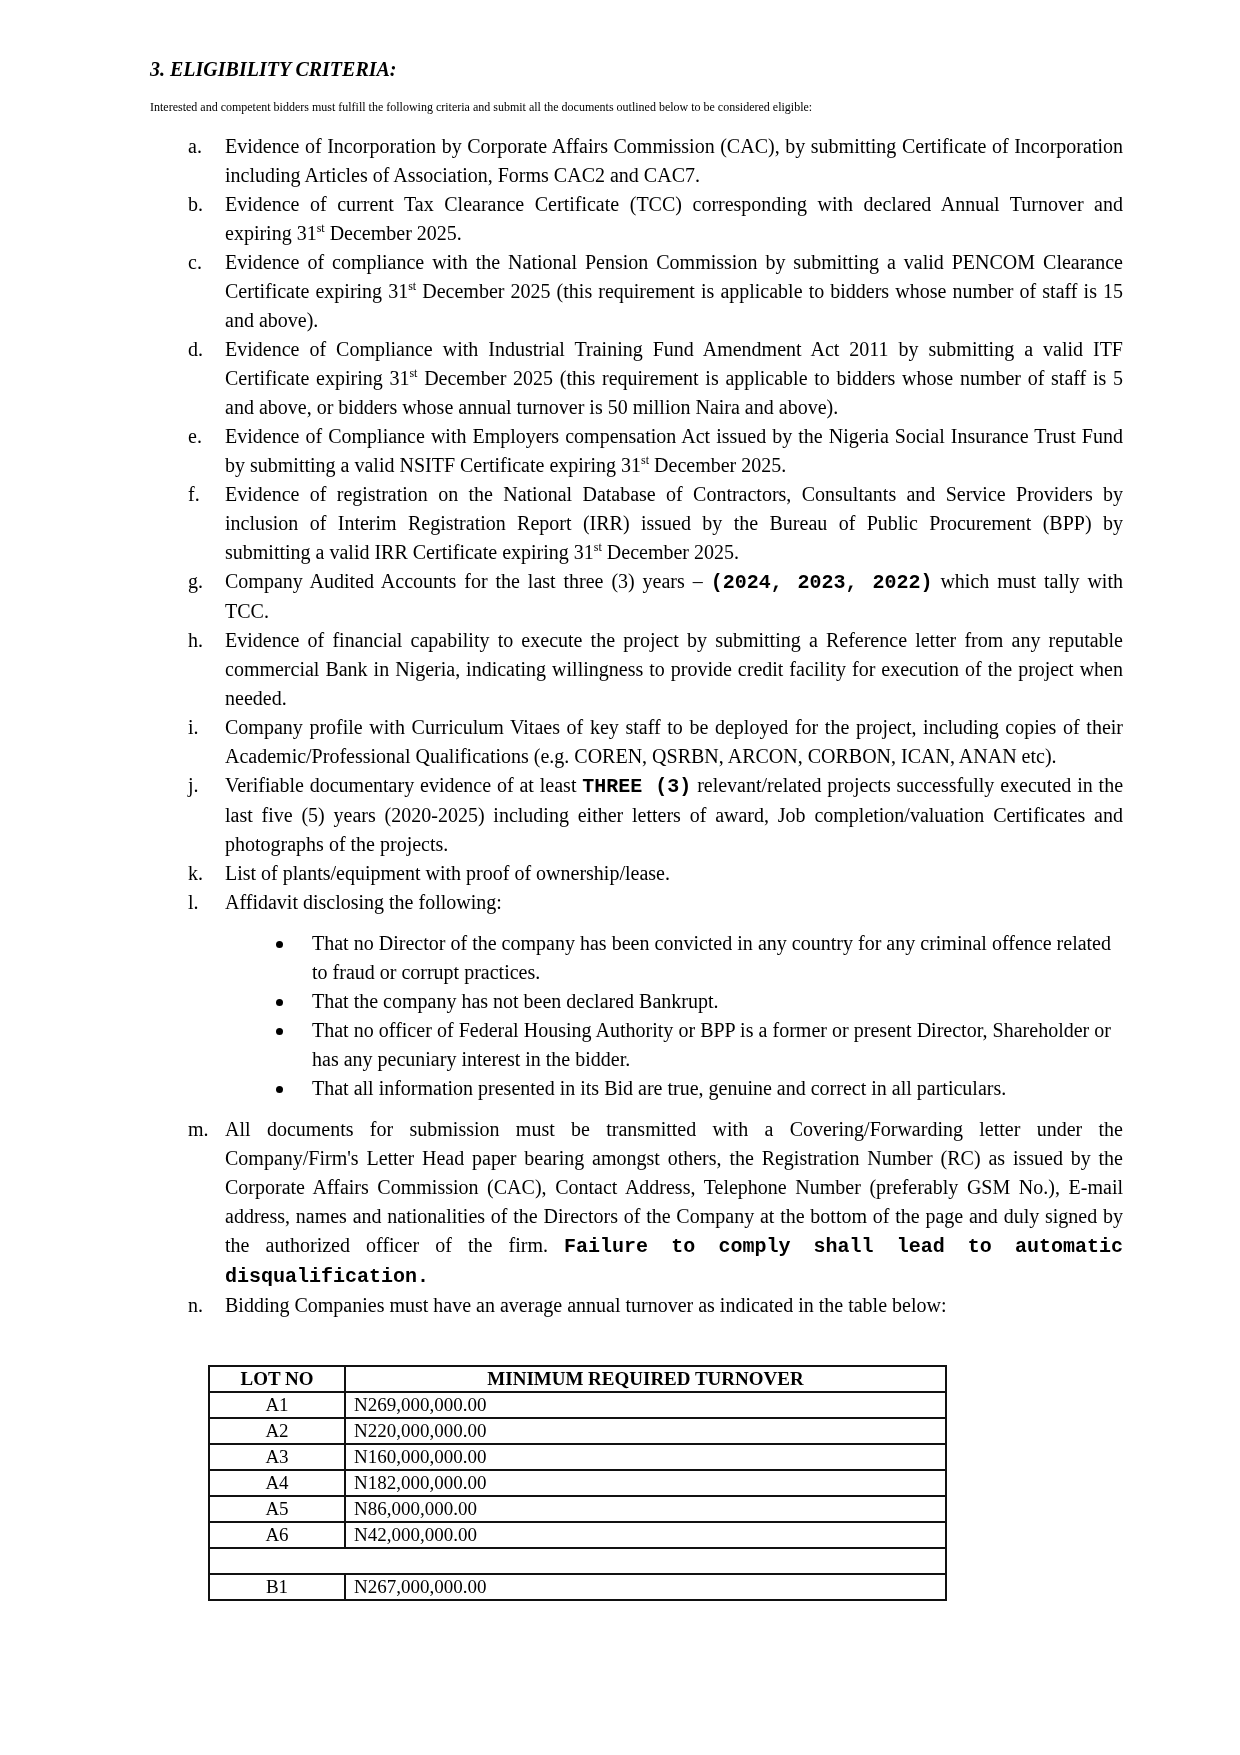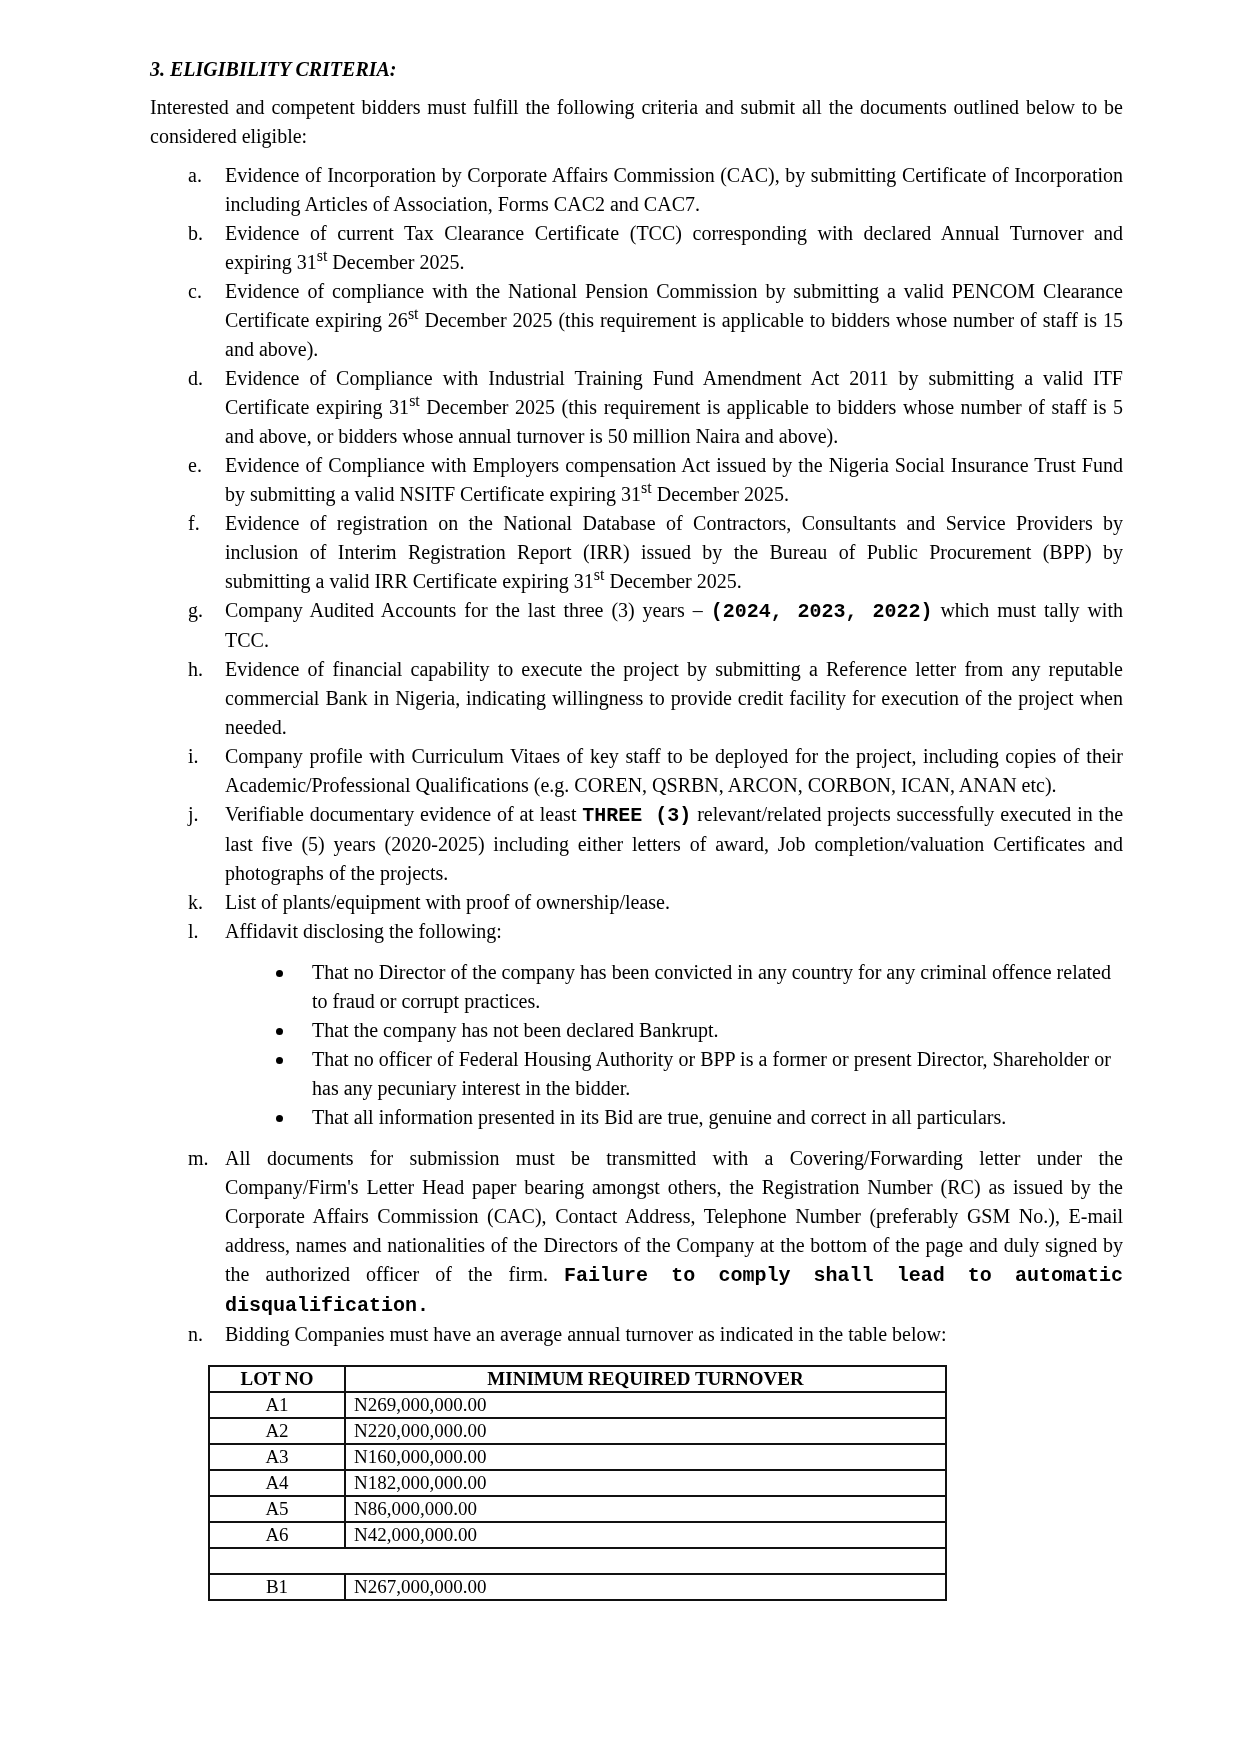--- a/index.html
+++ b/index.html
@@ -6,35 +6,35 @@
   body {
     width: 1240px; height: 1755px; position: relative; overflow: hidden;
     font-family: "Liberation Serif", "DejaVu Serif", serif;
     color: #000000;
   }
   .page { position: absolute; left: 150px; top: 55px; width: 973px; }
   .heading {
     font-weight: bold; font-size: 20px; line-height: 29px; margin: 0 0 9px 0; font-style: italic;
   }
   .intro {
-    font-size: 20px; line-height: 29px; text-align: justify; margin: 0 0 10px 0;
+    font-size: 12px; line-height: 29px; text-align: justify; margin: 0 0 10px 0;
   }
   ol.criteria { list-style: none; margin: 0; padding: 0; }
   .item {
     position: relative; padding-left: 75px;
     font-size: 20px; line-height: 29px; text-align: justify;
   }
   .item .marker { position: absolute; left: 38px; top: 0; }
   ul.bullets { list-style: none; margin: 12px; padding: 0; }
   .bullet { position: relative; padding-left: 150px; margin-left: -75px; text-align: justify; }
   .bullet .dot {
     position: absolute; left: 114px; top: 12px; width: 7px; height: 7px;
     border-radius: 50%; background: #000;
   }
-  sup { font-size: 16px; line-height: 0; vertical-align: 8px; }
+  sup { font-size: 12px; line-height: 0; vertical-align: 8px; }
   b { font-weight: bold; font-family: Liberation Mono, monospace; }
   .table-wrap { position: absolute; left: 208px; top: 1365px; }
   table.turnover {
     border-collapse: collapse; width: 739px;
     font-size: 19px; line-height: 22px;
   }
   table.turnover td, table.turnover th {
     border: 2px solid #111; padding: 1px 8px; height: 22px;
   }
   table.turnover th { font-weight: bold; }
@@ -44,21 +44,21 @@
 </style>
 </head>
 <body>
 
 <div class="page">
   <h3 class="heading">3. ELIGIBILITY CRITERIA:</h3>
   <p class="intro">Interested and competent bidders must fulfill the following criteria and submit all the documents outlined below to be considered eligible:</p>
   <ol class="criteria" id="criteria-list">
       <li class="item"><span class="marker">a.</span><span><span>Evidence of Incorporation by Corporate Affairs Commission (CAC), by submitting Certificate of Incorporation including Articles of Association, Forms CAC2 and CAC7.</span></span></li>
       <li class="item"><span class="marker">b.</span><span><span>Evidence of current Tax Clearance Certificate (TCC) corresponding with declared Annual Turnover and expiring 31</span><sup>st</sup><span> December 2025.</span></span></li>
-      <li class="item"><span class="marker">c.</span><span><span>Evidence of compliance with the National Pension Commission by submitting a valid PENCOM Clearance Certificate expiring 26</span><sup>st</sup><span> December 2025 (this requirement is applicable to bidders whose number of staff is 15 and above).</span></span></li>
+      <li class="item"><span class="marker">c.</span><span><span>Evidence of compliance with the National Pension Commission by submitting a valid PENCOM Clearance Certificate expiring 31</span><sup>st</sup><span> December 2025 (this requirement is applicable to bidders whose number of staff is 15 and above).</span></span></li>
       <li class="item"><span class="marker">d.</span><span><span>Evidence of Compliance with Industrial Training Fund Amendment Act 2011 by submitting a valid ITF Certificate expiring 31</span><sup>st</sup><span> December 2025 (this requirement is applicable to bidders whose number of staff is 5 and above, or bidders whose annual turnover is 50 million Naira and above).</span></span></li>
       <li class="item"><span class="marker">e.</span><span><span>Evidence of Compliance with Employers compensation Act issued by the Nigeria Social Insurance Trust Fund by submitting a valid NSITF Certificate expiring 31</span><sup>st</sup><span> December 2025.</span></span></li>
       <li class="item"><span class="marker">f.</span><span><span>Evidence of registration on the National Database of Contractors, Consultants and Service Providers by inclusion of Interim Registration Report (IRR) issued by the Bureau of Public Procurement (BPP) by submitting a valid IRR Certificate expiring 31</span><sup>st</sup><span> December 2025.</span></span></li>
       <li class="item"><span class="marker">g.</span><span><span>Company Audited Accounts for the last three (3) years – </span><b>(2024, 2023, 2022)</b><span> which must tally with TCC.</span></span></li>
       <li class="item"><span class="marker">h.</span><span><span>Evidence of financial capability to execute the project by submitting a Reference letter from any reputable commercial Bank in Nigeria, indicating willingness to provide credit facility for execution of the project when needed.</span></span></li>
       <li class="item"><span class="marker">i.</span><span><span>Company profile with Curriculum Vitaes of key staff to be deployed for the project, including copies of their Academic/Professional Qualifications (e.g. COREN, QSRBN, ARCON, CORBON, ICAN, ANAN etc).</span></span></li>
       <li class="item"><span class="marker">j.</span><span><span>Verifiable documentary evidence of at least </span><b>THREE (3)</b><span> relevant/related projects successfully executed in the last five (5) years (2020-2025) including either letters of award, Job completion/valuation Certificates and photographs of the projects.</span></span></li>
       <li class="item"><span class="marker">k.</span><span><span>List of plants/equipment with proof of ownership/lease.</span></span></li>
       <li class="item"><span class="marker">l.</span><span><span>Affidavit disclosing the following:</span></span><ul class="bullets">
           <li class="bullet"><span class="dot"></span><span>That no Director of the company has been convicted in any country for any criminal offence related to fraud or corrupt practices.</span></li>

